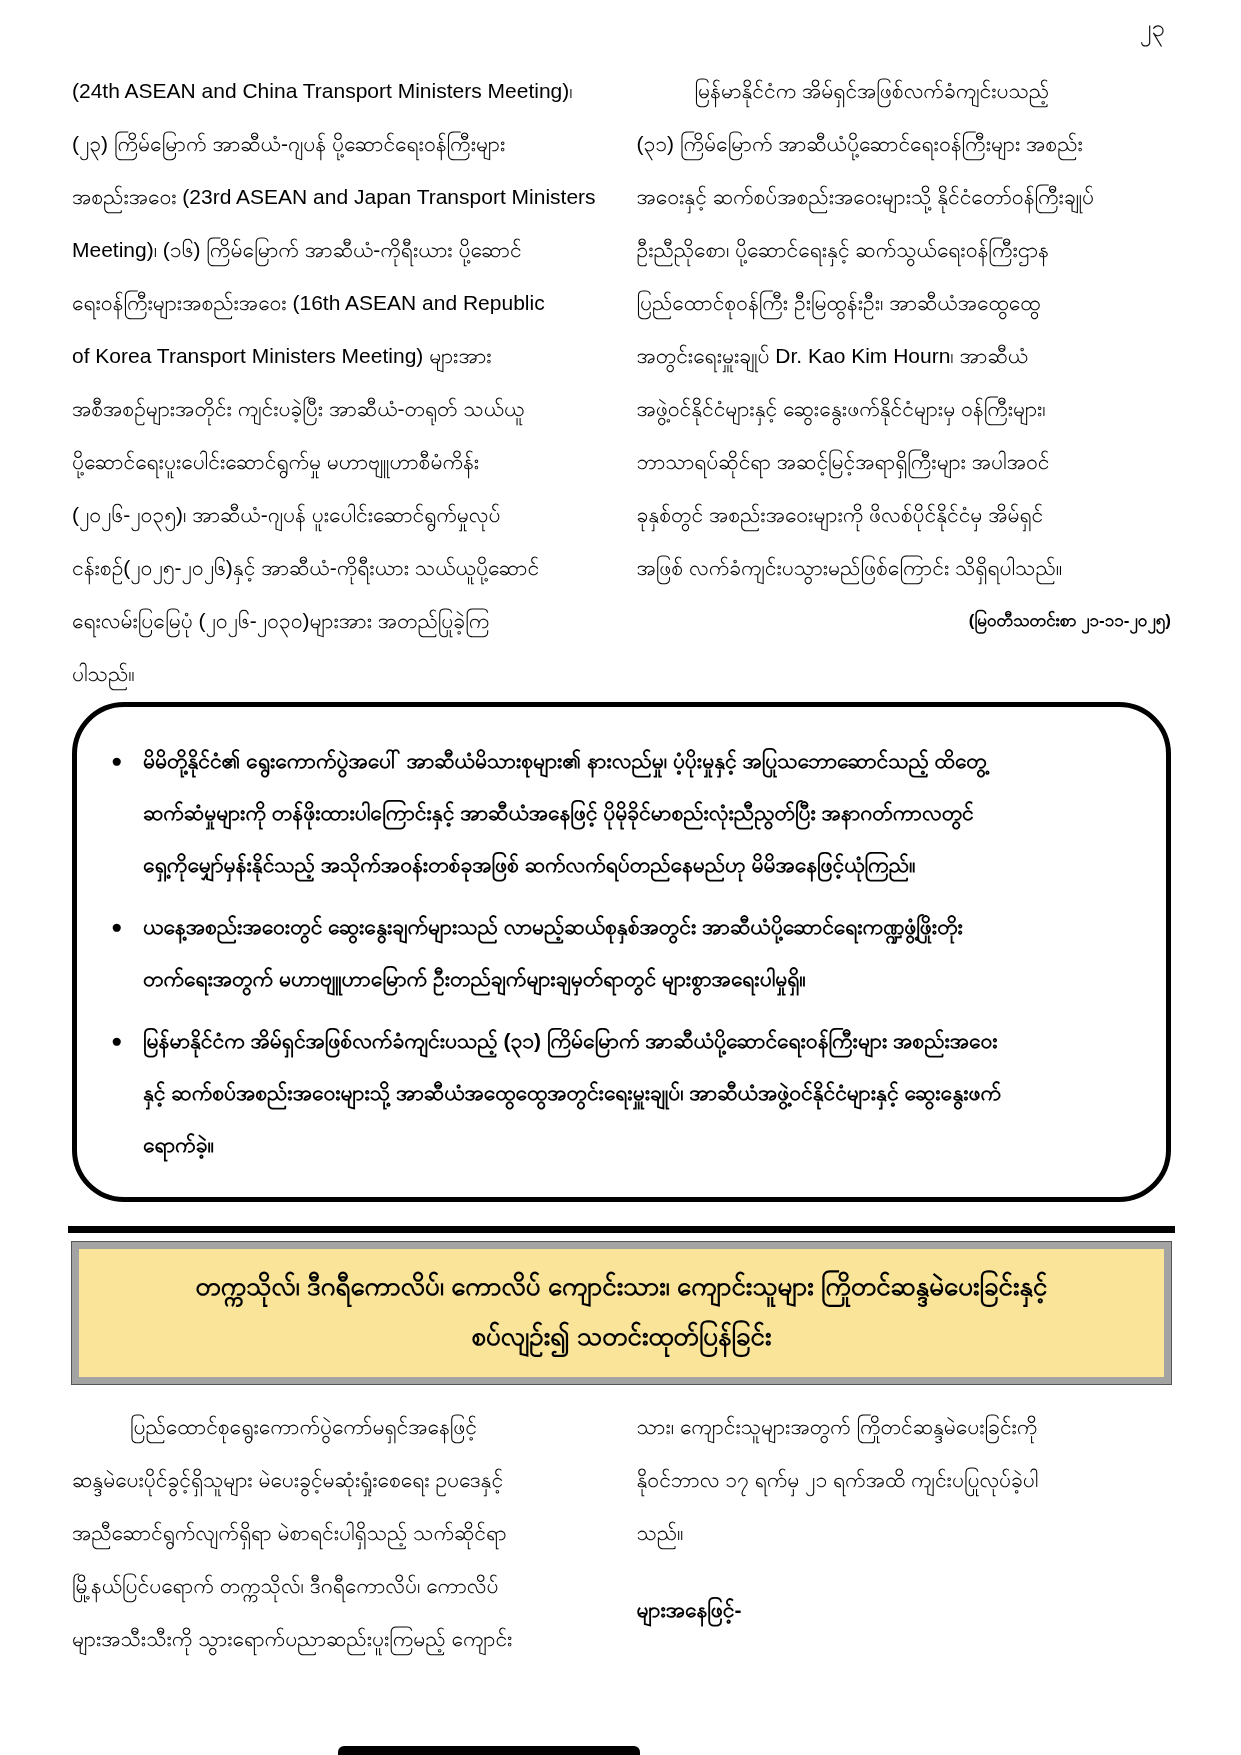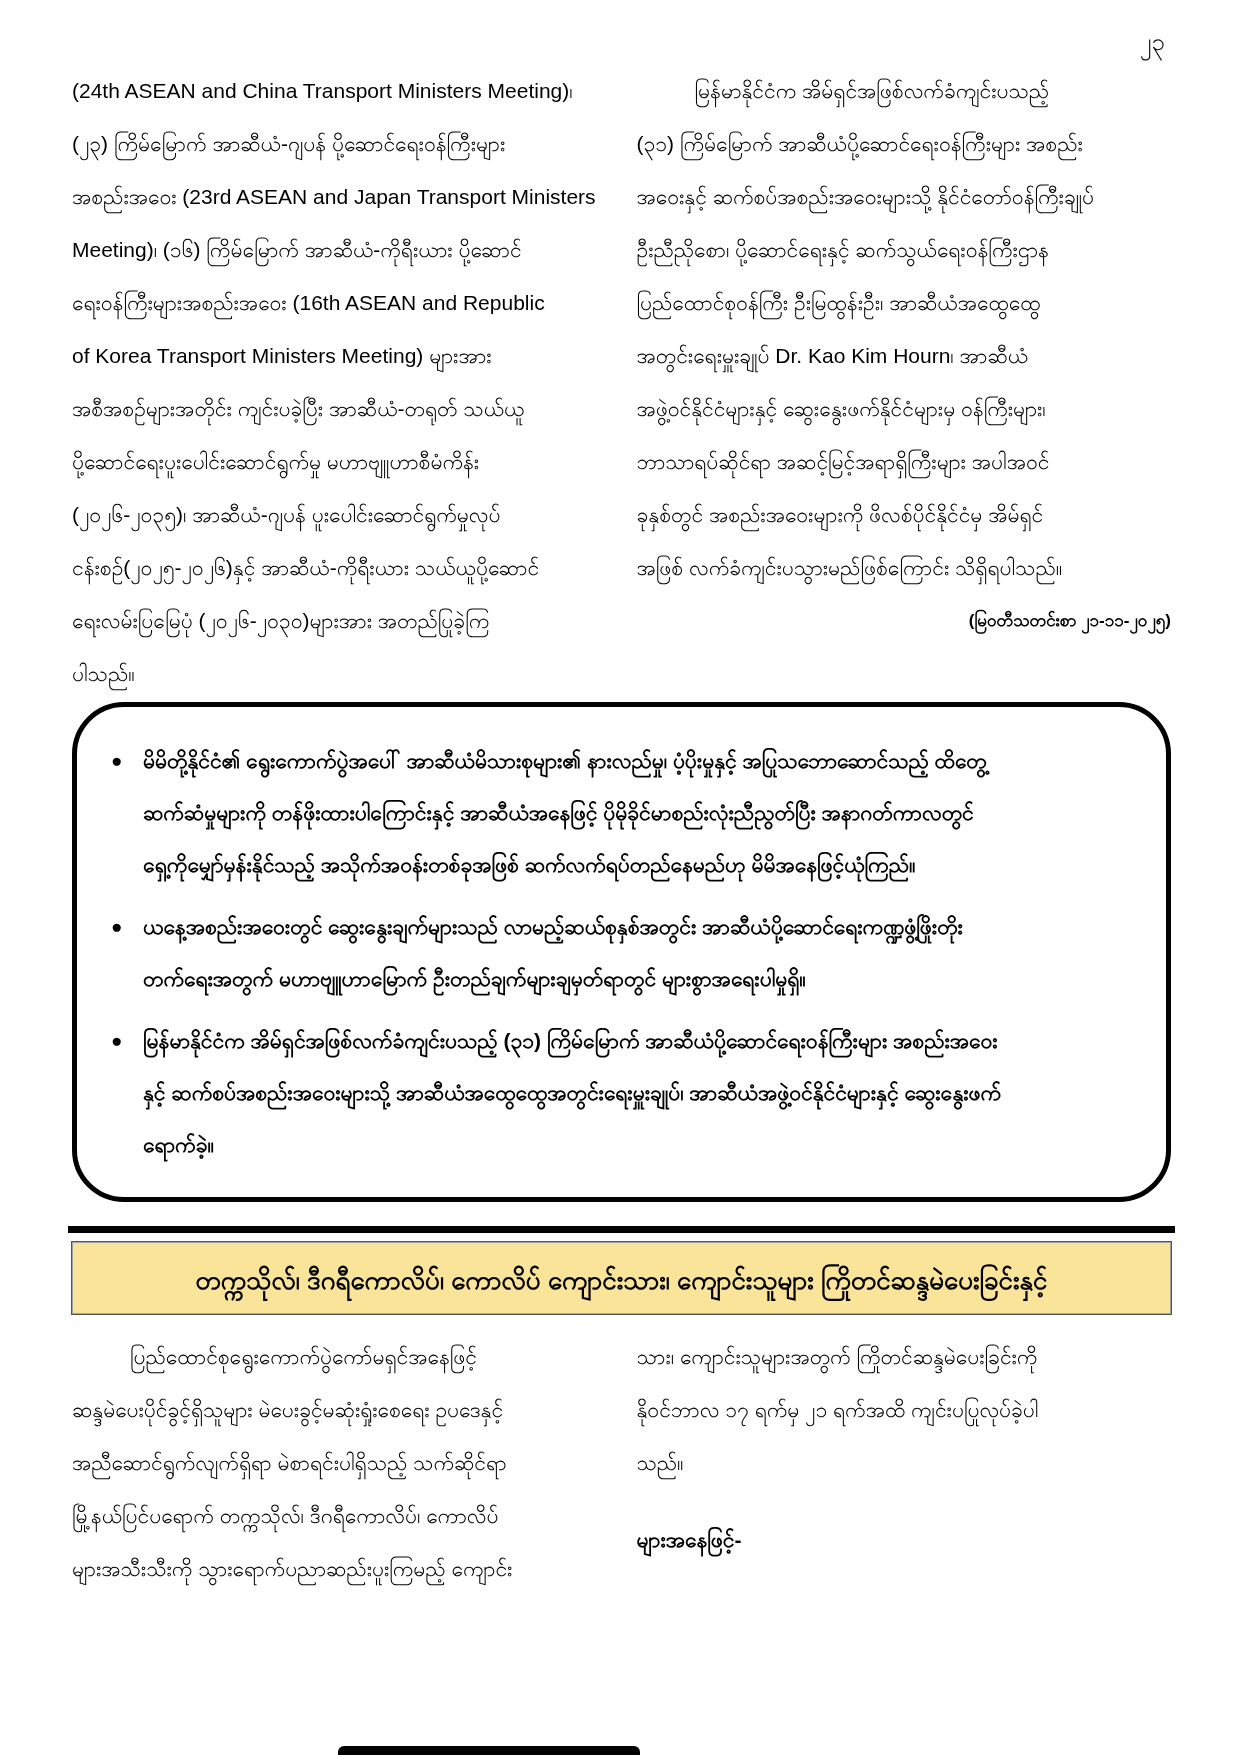--- a/index.html
+++ b/index.html
@@ -7,21 +7,21 @@
   .page {
     position:relative;
     width:1241px; height:1755px;
     margin:0 auto;
     background:#ffffff;
     color:#000;
     font-family:"Liberation Sans","DejaVu Sans",sans-serif;
     overflow:hidden;
   }
   .pagenum {
-    position:absolute; top:26px; right:76px;
+    position:absolute; top:12px; right:76px;
     font-size:24px; color:#111;
   }
   .content { padding:64px 70px 0 72px; }
   .cols { display:flex; gap:30px; }
   .col { flex:1 1 0; min-width:0; }
   .line {
     font-size:21px; line-height:53px; height:53px;
     white-space:nowrap; overflow:hidden;
     text-align:justify;
   }
@@ -46,25 +46,25 @@
   .bullet-text { flex:1 1 auto; min-width:0; }
   .bullet-text .line {
     font-weight:bold; font-size:21px;
     line-height:52px; height:52px;
   }
   .thick-rule {
     margin:24px -4px 9px -4px;
     height:7px; background:#000;
   }
   .news-heading {
-    border:1px solid #a3a3a3;
+    border:7px solid #a3a3a3;
     outline:1px solid #555;
     background:#FAE49A;
     text-align:center;
-    padding:12px 8px 8px 8px;
+    padding:12px 8px 16px 8px;
   }
   .news-heading .hline {
     font-weight:bold; font-size:26px; line-height:50px; height:50px;
     white-space:nowrap; overflow:hidden; text-align:center;
   }
   .bottom-cols { margin-top:16px; }
   .bold-block { margin-top:24px; }
   .bold-block .line { font-weight:bold; }
   .cutoff-bar {
     position:absolute; bottom:0; left:338px;
@@ -134,20 +134,21 @@
           <div class="line">နှင့် ဆက်စပ်အစည်းအဝေးများသို့ အာဆီယံအထွေထွေအတွင်းရေးမှူးချုပ်၊ အာဆီယံအဖွဲ့ဝင်နိုင်ငံများနှင့် ဆွေးနွေးဖက်</div>
           <div class="line">ရောက်ခဲ့။</div>
         </div>
       </div>
     </div>
 
     <div class="thick-rule"></div>
 
     <div class="news-heading">
       <div class="hline">တက္ကသိုလ်၊ ဒီဂရီကောလိပ်၊ ကောလိပ် ကျောင်းသား၊ ကျောင်းသူများ ကြိုတင်ဆန္ဒမဲပေးခြင်းနှင့်</div>
+      <div class="hline">စပ်လျဉ်း၍ သတင်းထုတ်ပြန်ခြင်း</div>
     </div>
 
     <div class="cols bottom-cols">
       <div class="col">
         <div class="line indent">ပြည်ထောင်စုရွေးကောက်ပွဲကော်မရှင်အနေဖြင့်</div>
         <div class="line">ဆန္ဒမဲပေးပိုင်ခွင့်ရှိသူများ မဲပေးခွင့်မဆုံးရှုံးစေရေး ဥပဒေနှင့်</div>
         <div class="line">အညီဆောင်ရွက်လျက်ရှိရာ မဲစာရင်းပါရှိသည့် သက်ဆိုင်ရာ</div>
         <div class="line">မြို့နယ်ပြင်ပရောက် တက္ကသိုလ်၊ ဒီဂရီကောလိပ်၊ ကောလိပ်</div>
         <div class="line">များအသီးသီးကို သွားရောက်ပညာဆည်းပူးကြမည့် ကျောင်း</div>
       </div>

